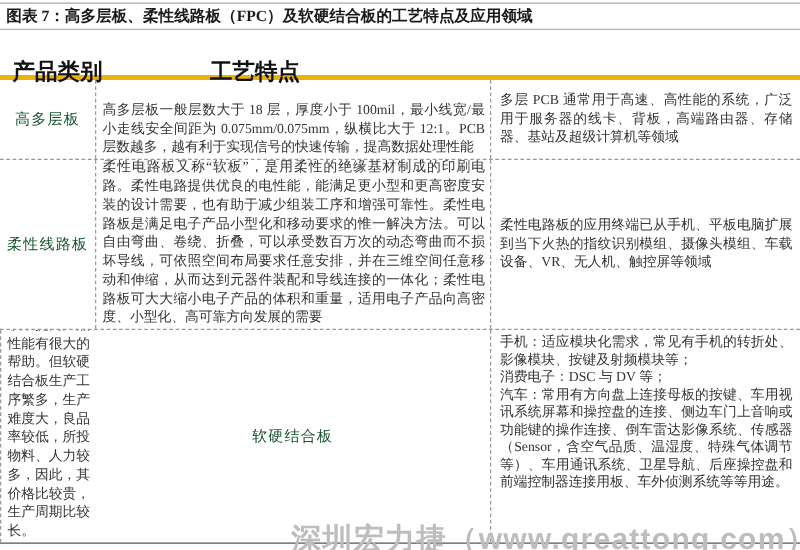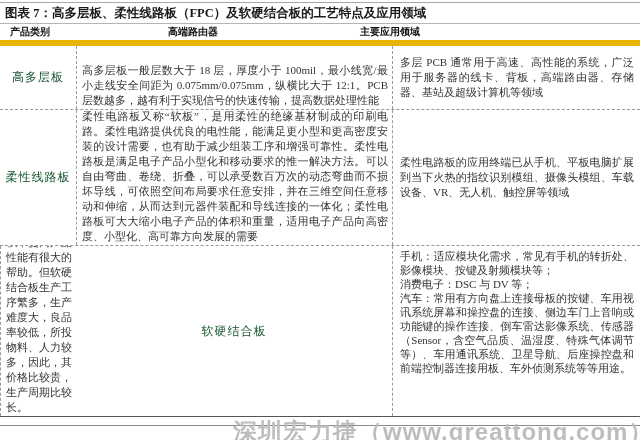--- a/index.html
+++ b/index.html
@@ -13,22 +13,22 @@
   .rule{height:0;border-top:1px solid #a8a8a8;}
   .top-rule{margin-top:2px;}
   .title{
     font-size:12.5px;font-weight:bold;color:#1a1a1a;
     line-height:16px;padding:2px 0 2px 5px;
     white-space:nowrap;overflow:hidden;
   }
   .title-rule{border-top:1px solid #b5b5b5;}
   .thead{
     position:relative;height:16px;
-    border-bottom:6px solid #eab308;
-    font-size:10px;font-weight:bold;color:#111;
+    border-bottom:4px solid #eab308;
+    font-size:18px;font-weight:bold;color:#111;margin-top:20px;
   }
   .th{position:absolute;top:1px;white-space:nowrap;}
   .th-cat{left:10px;}
   .th-proc{left:168px;}
   .th-app{left:360px;}
   .tbody{border-bottom:1px solid #555;}
   .trow{
     display:grid;
     grid-template-columns:76px 316px 1fr;
     box-sizing:border-box;
@@ -67,22 +67,21 @@
 <body>
 
 <div class="rule top-rule"></div>
 
 <div class="title">图表 7：高多层板、柔性线路板（FPC）及软硬结合板的工艺特点及应用领域</div>
 
 <div class="rule title-rule"></div>
 
 <div class="thead">
   <div class="th th-cat">产品类别</div>
-  <div class="th th-proc">高端路由器</div>
-  <div class="th th-app">主要应用领域</div>
+  <div class="th th-proc">工艺特点</div>
 </div>
 
 <div class="tbody">
 
   <div class="trow row1">
     <div class="cell cat">高多层板</div>
     <div class="cell proc">
       <div class="txt">高多层板一般层数大于 18 层，厚度小于 100mil，最小线宽/最小走线安全间距为 0.075mm/0.075mm，纵横比大于 12:1。PCB 层数越多，越有利于实现信号的快速传输，提高数据处理性能</div>
     </div>
     <div class="cell app">

